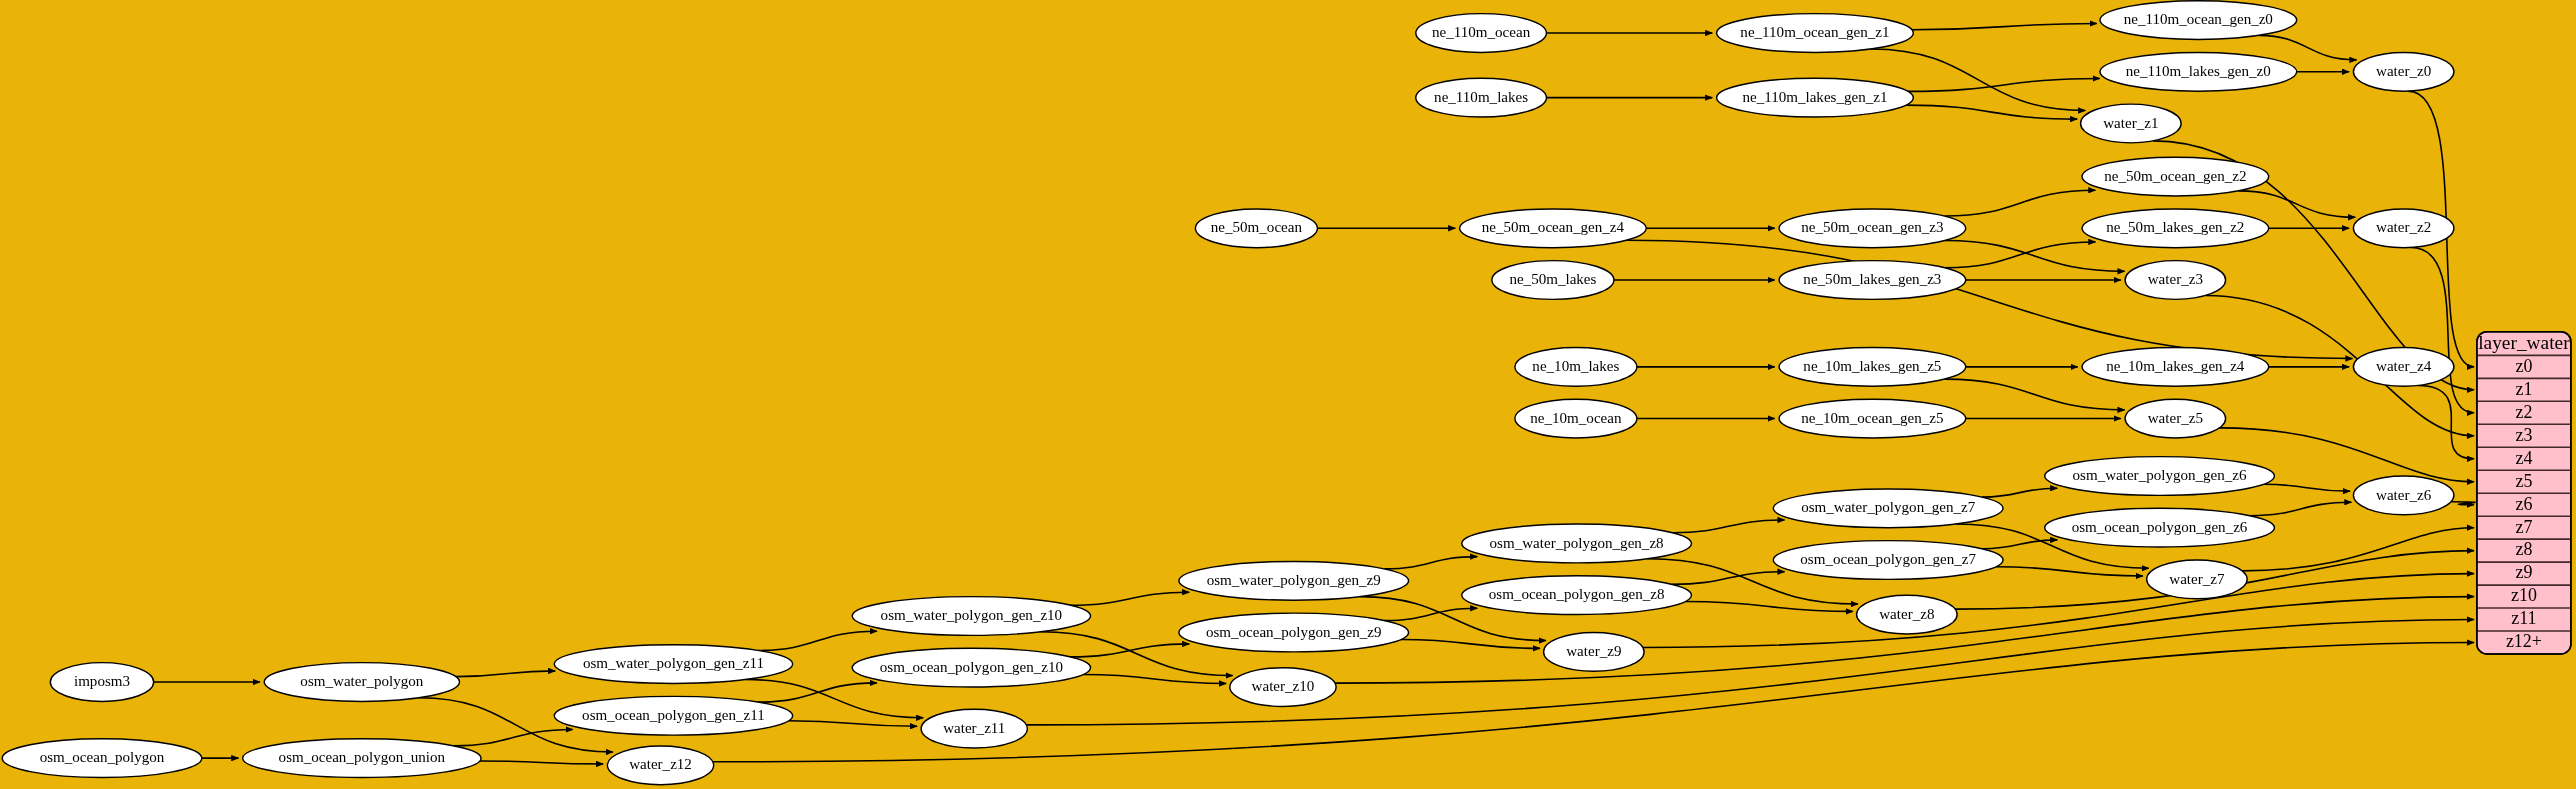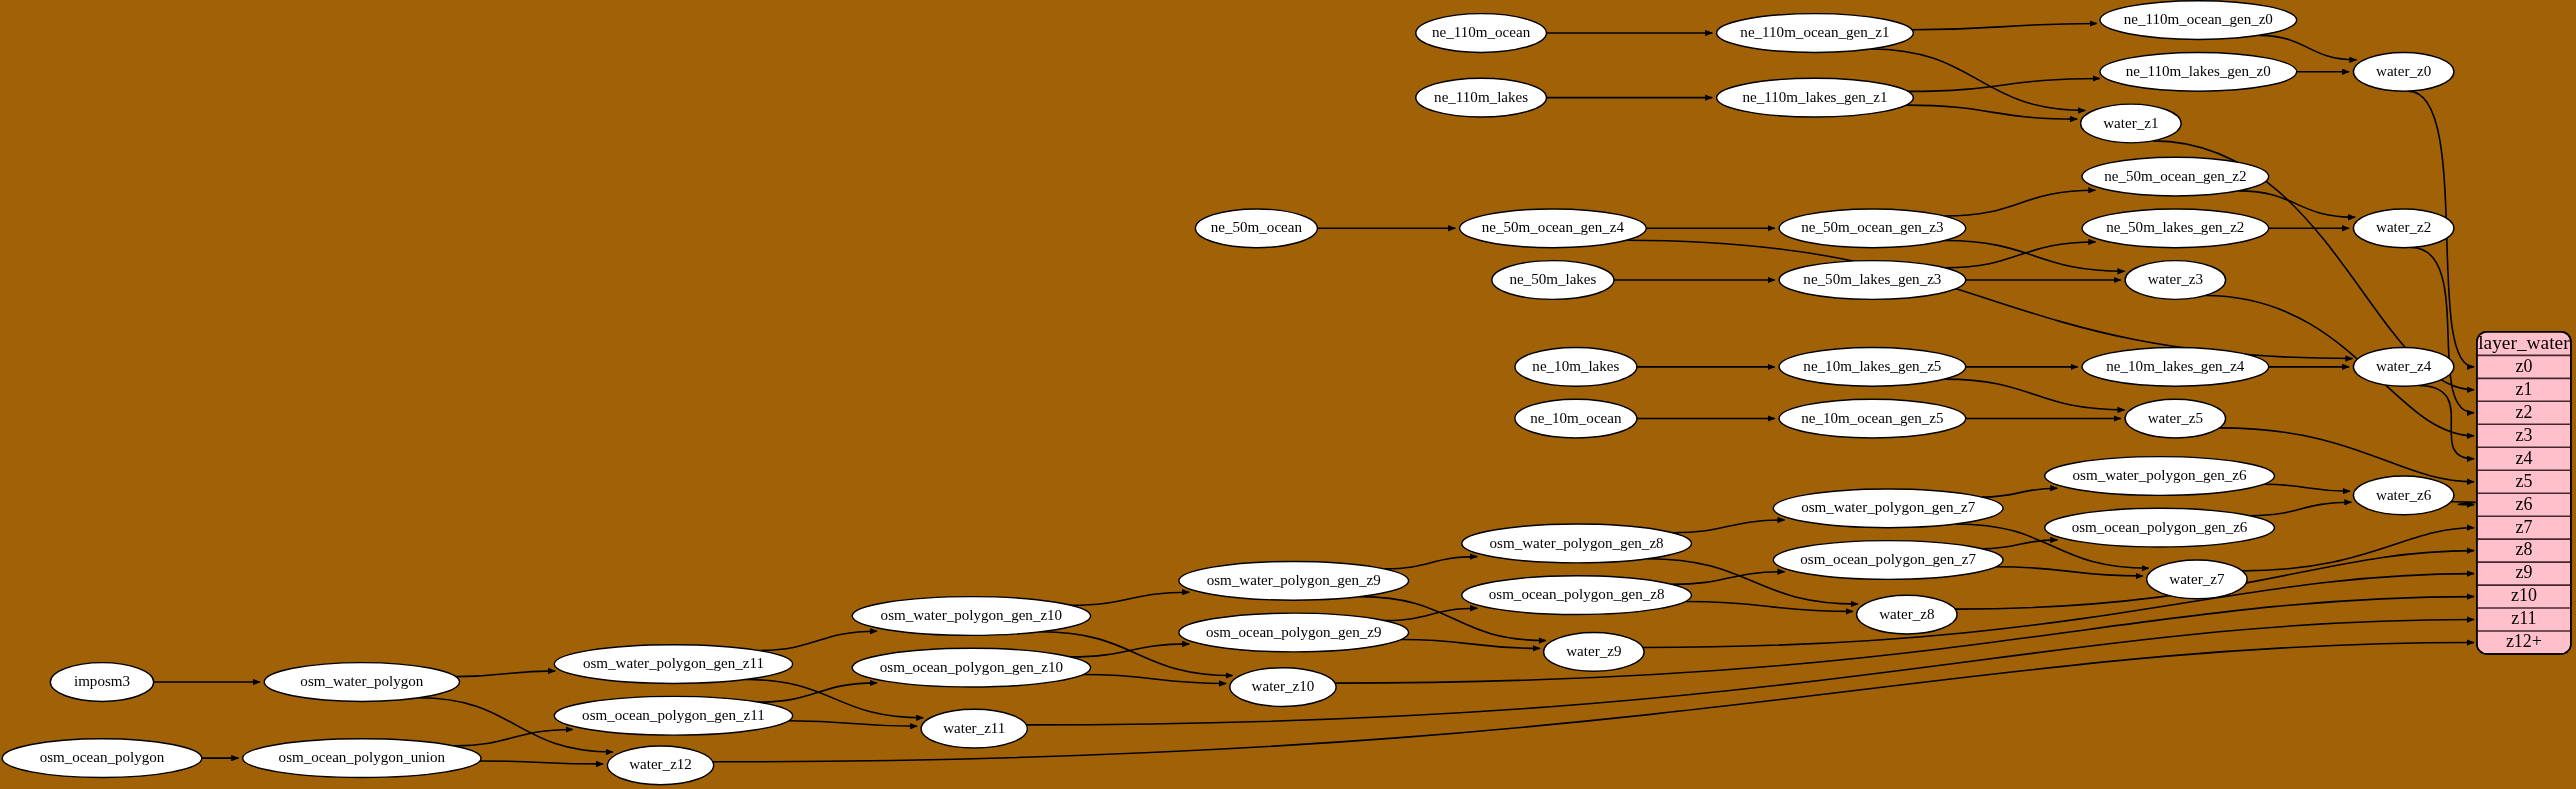--- a/index.html
+++ b/index.html
@@ -1,16 +1,16 @@
 <!DOCTYPE html>
 <html style="font-size:11.5px"><head>
 <meta charset="utf-8">
 <style>
   html,body{margin:0;padding:0;background:#ffffff;}
-  #page{position:relative;width:2576px;height:789px;background:#a16207;
+  #page{position:relative;width:2576px;height:789px;background:#eab308;
         font-family:"Liberation Serif","DejaVu Serif",serif;}
   svg{position:absolute;top:0;left:0;width:2576px;height:789px;}
   .nlabel{font-family:"Liberation Serif","DejaVu Serif",serif;font-size:21px;
           fill:#000;text-anchor:middle;dominant-baseline:middle;}
   .ell{fill:#ffffff;stroke:#000000;stroke-width:2;}
   .edge{fill:none;stroke:#000000;stroke-width:2.2;}
   .lbox{fill:#ffc0cb;stroke:#000000;stroke-width:2;}
   .lsep{stroke:#40282c;stroke-width:2.2;}
   .ltext{font-family:"Liberation Serif","DejaVu Serif",serif;font-size:25px;
          fill:#000;text-anchor:middle;dominant-baseline:middle;}

